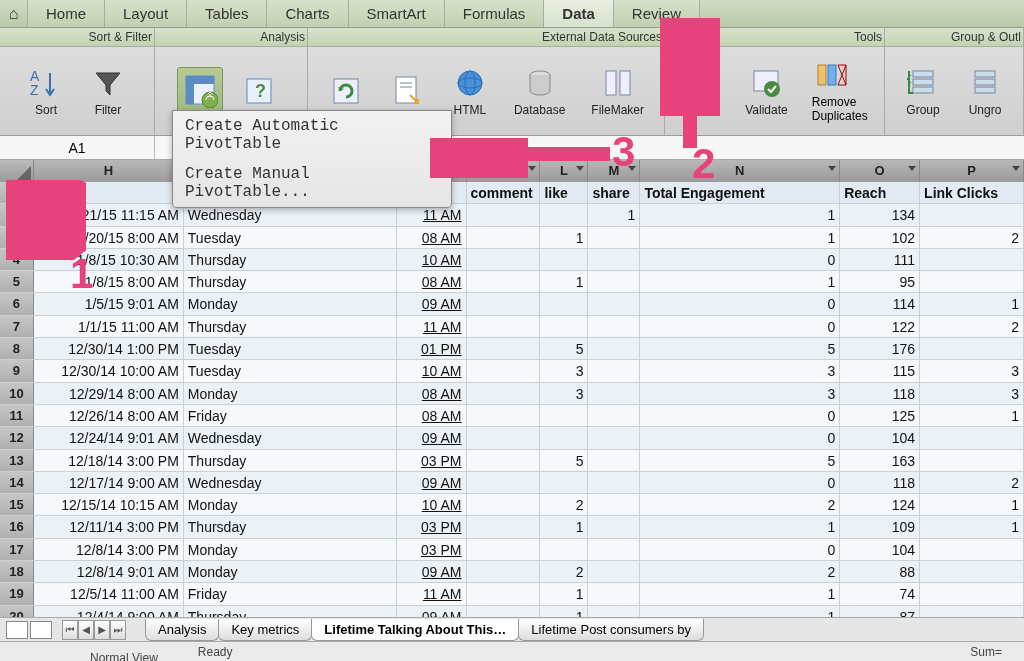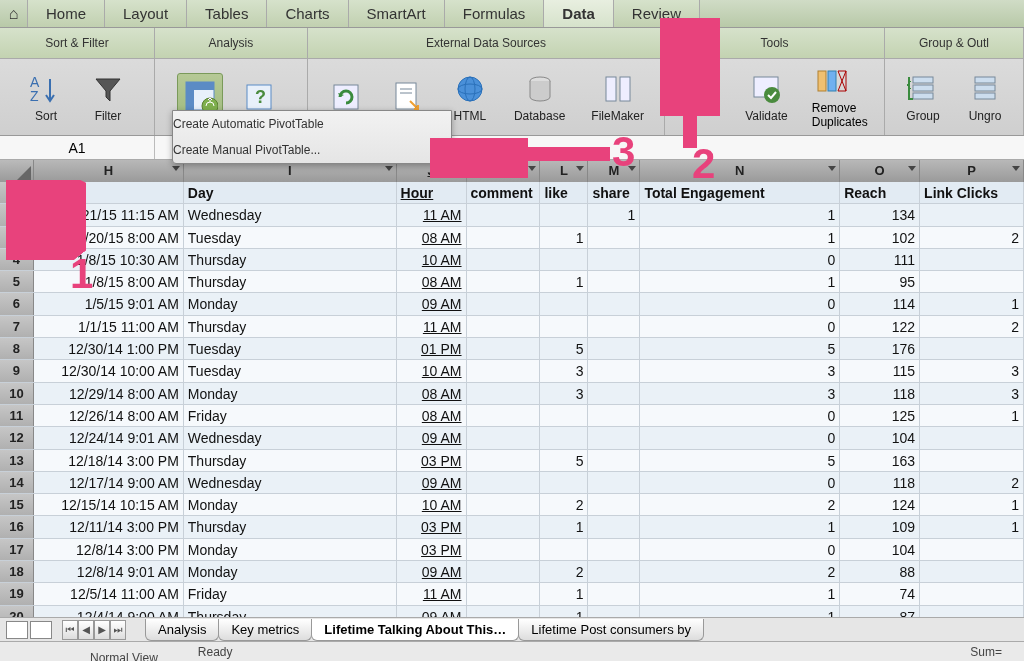--- a/index.html
+++ b/index.html
@@ -7,33 +7,33 @@
 
   
   .tabs { display: flex; height: 28px; background: linear-gradient(#d0dcc6, #b8c9a8); border-bottom: 1px solid #999; }
   .home-icon { width: 28px; display:flex; align-items:center; justify-content:center; font-size:16px; color:#333; border-right:1px solid #aaa; }
   .tab { padding: 5px 18px; font-size: 15px; color:#333; border-right: 1px solid #aaa; cursor: pointer; background: linear-gradient(#d6e2cb, #c1d0b0); }
   .tab.active { background: linear-gradient(#e8efe0, #d6e2cb); font-weight: bold; }
 
   
   .ribbon { display:flex; height: 108px; background: linear-gradient(#e0e0e0, #cfcfcf); border-bottom: 1px solid #999; }
   .group { border-right: 1px solid #aaa; display:flex; flex-direction:column; }
-  .group-title { text-align:center; font-size:12px; color:#333; padding:8px; background: linear-gradient(#d6e2cb, #c3d3b1); border-bottom:1px solid #aaa; }
+  .group-title { text-align:right; font-size:12px; color:#333; padding:2px; background: linear-gradient(#d6e2cb, #c3d3b1); border-bottom:1px solid #aaa; }
   .group-body { flex:1; display:flex; align-items:center; justify-content:center; gap:10px; padding:4px 12px; }
   .rbtn { display:flex; flex-direction:column; align-items:center; gap:2px; font-size:12px; color:#222; padding:2px 8px; cursor:pointer; }
   .rbtn .ic { width:36px; height:36px; display:flex; align-items:center; justify-content:center; }
   .rbtn2 { display:flex; flex-direction:column; font-size:12px; padding:2px 6px; }
   .rbtn2 .ic { width:36px; height:36px; display:flex; align-items:center; justify-content:center;}
   .ic svg { width:36px; height:36px; }
 
   .pivot-pressed { background: linear-gradient(#b6c996, #9fba7e); border:1px solid #7a9a5a; border-radius:3px; padding:4px; }
 
   
   .dropdown { position:absolute; top:110px; left:172px; width:280px; background:linear-gradient(#f2f2f2,#e5e5e5); border:1px solid #888; border-radius:0 0 4px 4px; box-shadow:0 2px 6px rgba(0,0,0,.3); z-index:30; }
-  .dropdown div { padding:6px 0; font-size:12px; color:#333; }
+  .dropdown div { padding:6px 12px; font-size:16px; color:#333;font-family:Liberation Mono, monospace; }
 
   
   .formula-bar { display:flex; height:24px; background:#f7f7f7; border-bottom:1px solid #aaa; }
   .name-box { width:155px; text-align:center; font-size:14px; line-height:24px; border-right:1px solid #bbb; }
   .fx-area { flex:1; }
 
   
   .colhdr-row { display:flex; height:22px; background:linear-gradient(#b8b8b8,#9a9a9a); color:#fff; font-size:13px; }
   .corner { width:34px; border-right:1px solid #888; background:linear-gradient(#bbb,#999); position:relative;}
   .colhdr { border-right:1px solid #888; text-align:center; line-height:22px; color:#222; font-weight:bold; position:relative;}

